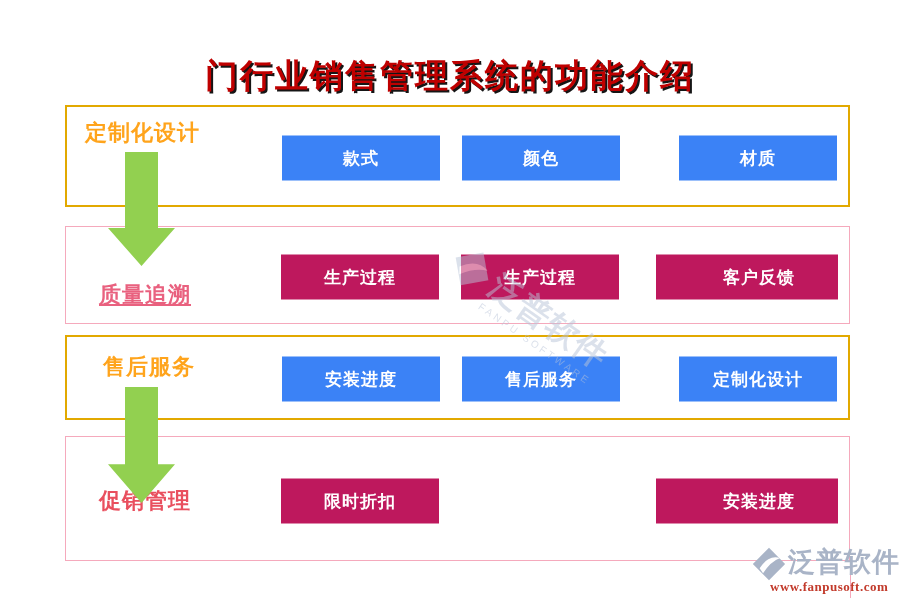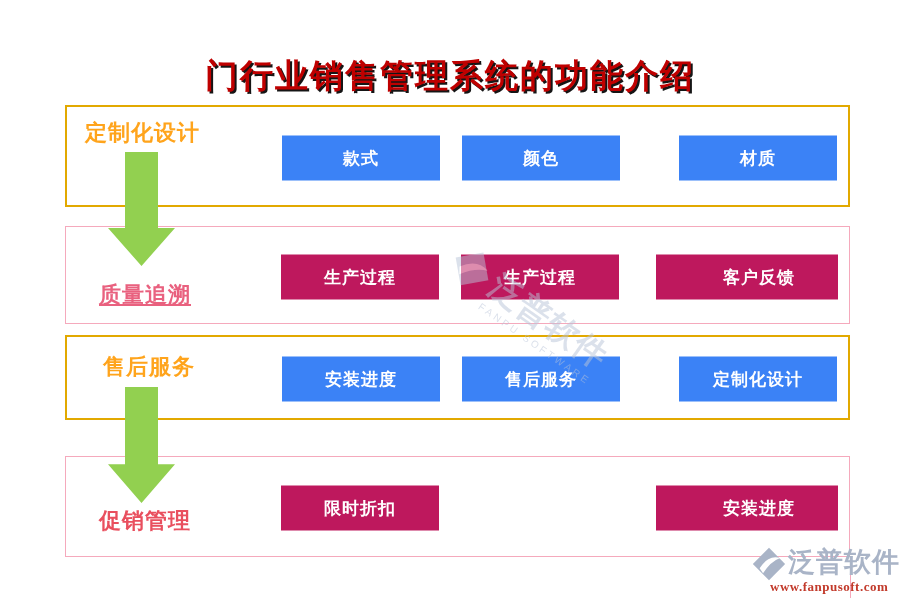--- a/index.html
+++ b/index.html
@@ -11,21 +11,21 @@
     font-family:"Liberation Serif","DejaVu Serif",serif;
     font-size:33px;font-weight:bold;color:#bf0000;
     text-shadow:2px 2px 0 #151515;letter-spacing:2px;}
 
   .section{position:absolute;left:65px;width:785px;background:#fff;box-sizing:border-box;}
   .section.gold{border:2px solid #e2a900;}
   .section.pink{border:1px solid #f5a9bc;}
   .sec1{top:105px;height:102px;}
   .sec2{top:226px;height:98px;}
   .sec3{top:335px;height:85px;}
-  .sec4{top:456px;height:101px;}
+  .sec4{top:436px;height:125px;}
 
   .sec-label{position:absolute;font-size:22px;font-weight:bold;letter-spacing:1px;}
   .sec-label.gold{color:#ffa41c;}
   .sec-label.pink{color:#e9617f;text-decoration:underline;}
   .sec-label.red{color:#e94f5e;}
   .lab1{left:18px;top:11px;}
   .lab2{left:33px;top:53px;}
   .lab3{left:36px;top:15px;}
   .lab4{left:33px;top:49px;}
 

